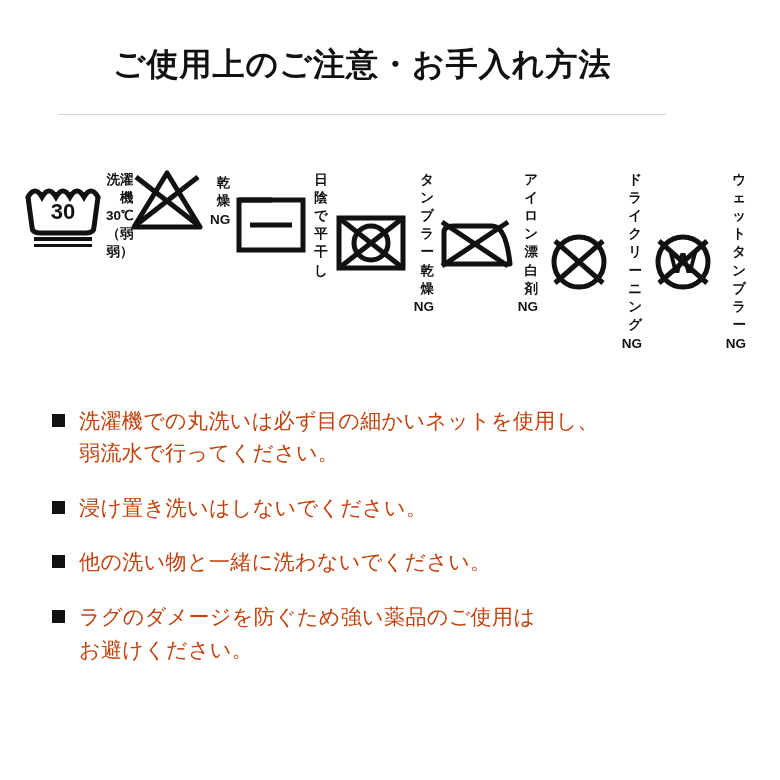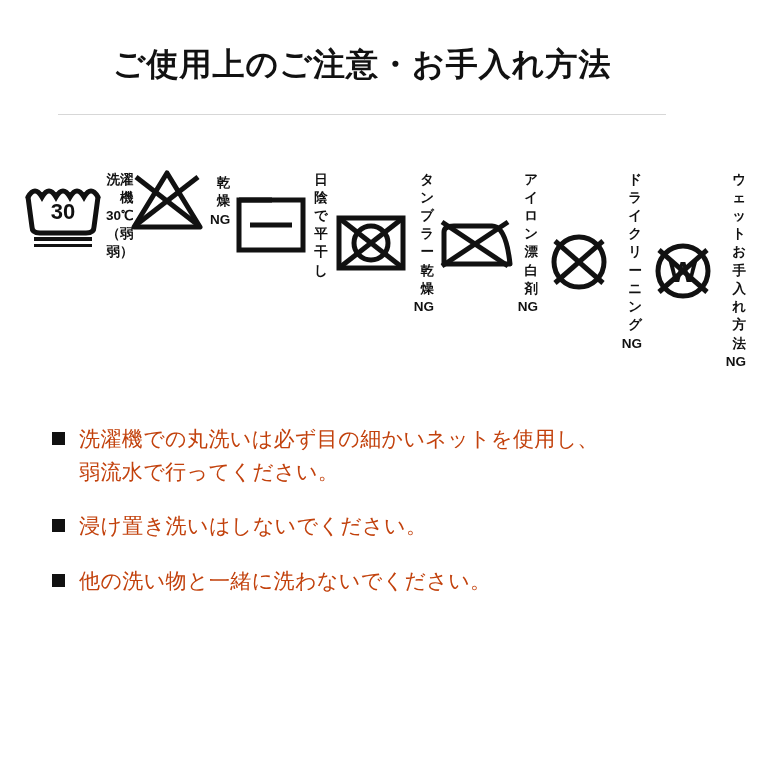--- a/index.html
+++ b/index.html
@@ -187,35 +187,40 @@
     <div class="symbol-cell">
       <div class="symbol-art">
         <svg width="86" height="72" viewBox="0 0 86 72" aria-hidden="true">
           <circle cx="43" cy="41" r="25" fill="none" stroke="#111" stroke-width="5"></circle>
           <text x="43" y="52" text-anchor="middle" font-family="Liberation Sans, sans-serif" font-size="30" font-weight="bold" fill="#111">W</text>
           <line x1="19" y1="20" x2="67" y2="62" stroke="#111" stroke-width="5"></line>
           <line x1="67" y1="20" x2="19" y2="62" stroke="#111" stroke-width="5"></line>
         </svg>
       </div>
       <div class="symbol-label">ウェット
-お手入れ方法
+タンブラー
 NG</div>
     </div>
 
   </div>
 
   <div class="notes">
     <div class="note-item">
       <span class="note-bullet"></span>
       <span class="note-text">洗濯機での丸洗いは必ず目の細かいネットを使用し、
 弱流水で行ってください。</span>
     </div>
     <div class="note-item">
       <span class="note-bullet"></span>
       <span class="note-text">浸け置き洗いはしないでください。</span>
     </div>
     <div class="note-item">
       <span class="note-bullet"></span>
       <span class="note-text">他の洗い物と一緒に洗わないでください。</span>
     </div>
+    <div class="note-item">
+      <span class="note-bullet"></span>
+      <span class="note-text">ラグのダメージを防ぐため強い薬品のご使用は
+お避けください。</span>
+    </div>
   </div>
 
 </div>
 
 </body></html>

